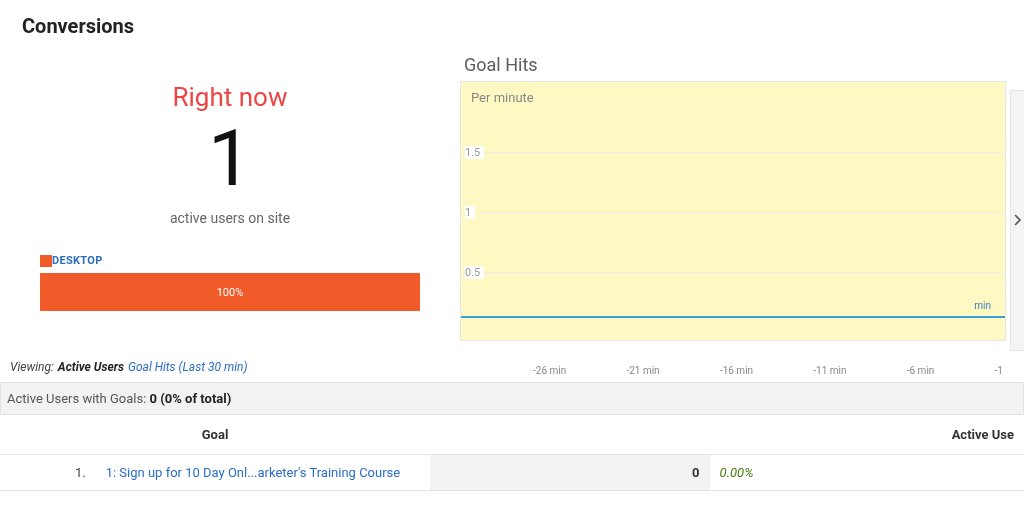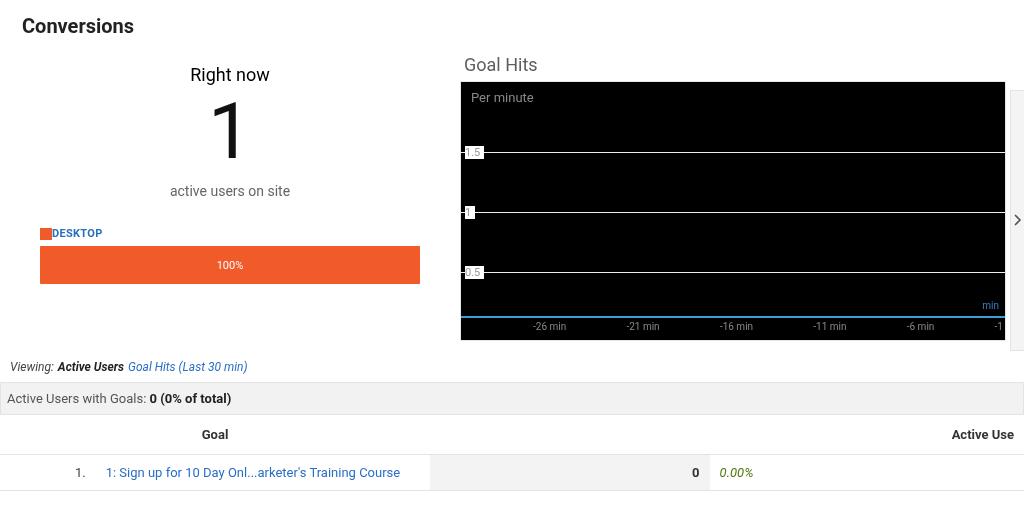--- a/index.html
+++ b/index.html
@@ -24,22 +24,23 @@
     display: flex;
     margin-top: 8px;
     height: 300px;
   }
   .left-pane {
     width: 460px;
     text-align: center;
     padding: 10px 20px 0 20px;
   }
   .right-now {
-    font-size: 18px;
-    color: #000000;
+    font-size: 26px;
+    color: #ef4444;
+    margin-top: 18px;
     font-weight: 400;
   }
   .big-number {
     font-size: 78px;
     font-weight: 400;
     color: #111;
     line-height: 1;
     margin-top: 8px;
   }
   .sub-label {
@@ -86,21 +87,21 @@
     font-size: 18px;
     color: #5e5e5e;
     font-weight: 400;
     padding-left: 4px;
     margin-bottom: 6px;
   }
   .chart-box {
     border: 1px solid #e6e6e6;
     height: 260px;
     position: relative;
-    background: #000000;
+    background: #fef9c3;
   }
   .chart-sub {
     font-size: 13px;
     color: #888;
     padding: 8px 10px 0 10px;
   }
   .chart-grid {
     position: absolute;
     left: 0; right: 0; top: 34px; bottom: 24px;
   }
@@ -123,24 +124,25 @@
     left: 0; right: 0; bottom: 0;
     height: 24px;
     border-top: 2px solid #3a9fd6;
   }
   .x-labels {
     display: flex;
     justify-content: space-between;
     padding: 3px 2px 0 72px;
     font-size: 10px;
     color: #888;
+    margin-top: 44px;
   }
   .x-unit {
     position: absolute;
-    right: 6px;
+    right: 14px;
     top: -18px;
     font-size: 10px;
     color: #3a7fbf;
   }
   .side-tab {
     position: absolute;
     right: 0;
     top: 90px;
     width: 14px;
     height: 261px;

